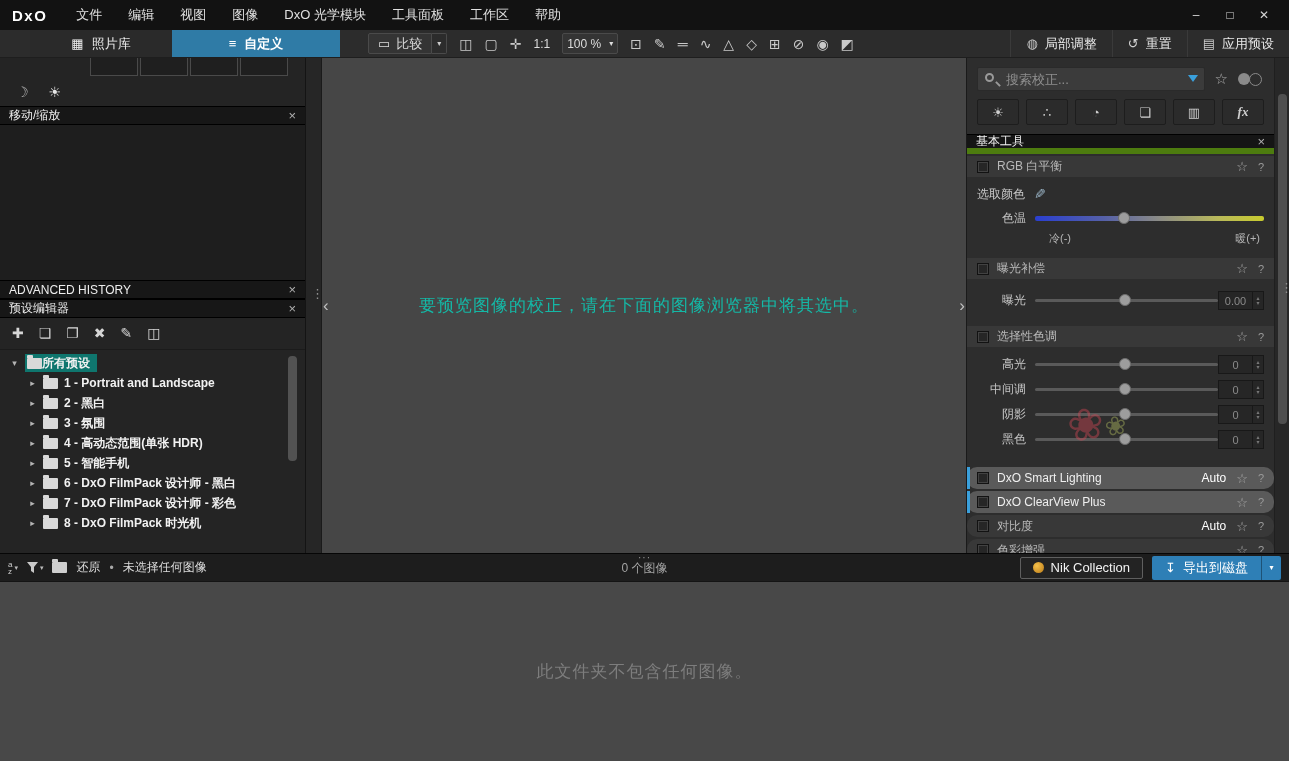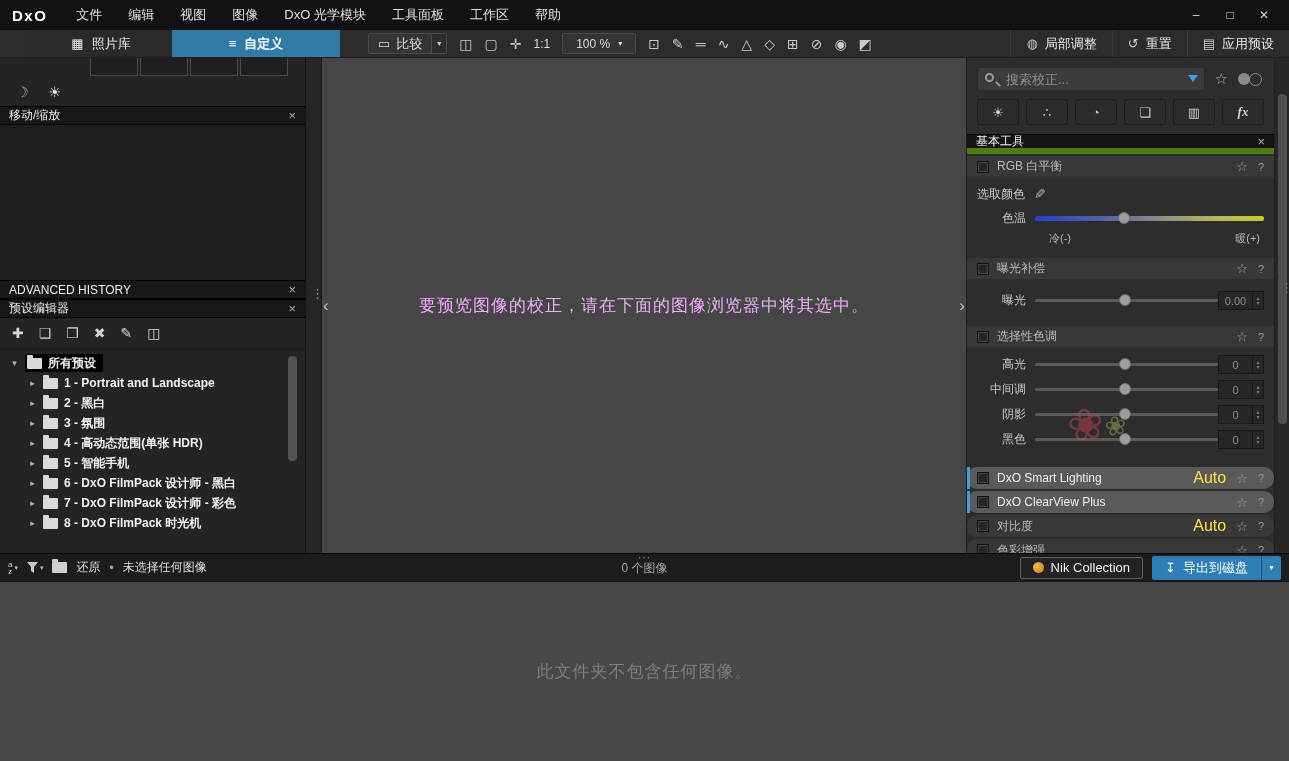--- a/index.html
+++ b/index.html
@@ -19,21 +19,21 @@
   .ws-tab { display:flex; align-items:center; justify-content:center; gap:8px; font-size:13px; color:#eee; }
   .ws-tab.photolib { margin-left:30px; width:142px; background:#2a2a2a; }
   .ws-tab.customize { width:168px; background:#2f7ba6; color:#fff; font-weight:bold; margin-right:18px; }
   .ws-tab .icon { font-size:13px; }
   .tb-mid { display:flex; align-items:center; gap:12px; padding:0 10px; color:#c9c9c9; font-size:14px; }
   .tb-btn { display:flex; align-items:center; gap:6px; border:1px solid #4a4a4a; background:#343434;
     height:21px; padding:0 9px; border-radius:2px 0 0 2px; font-size:13px; color:#ddd; }
   .tb-caretbox { border:1px solid #4a4a4a; border-left:none; height:21px; width:15px; display:flex;
     align-items:center; justify-content:center; border-radius:0 2px 2px 0; font-size:8px; color:#ccc; margin-left:-12px; }
   .zoom-box { display:flex; align-items:center; gap:8px; border:1px solid #4a4a4a; background:#343434;
-    height:21px; padding:0 13px; border-radius:2px; font-size:12px; color:#ddd; }
+    height:21px; padding:0 4px; border-radius:2px; font-size:12px; color:#ddd; }
   .zoom-box .c { font-size:8px; }
   .ratio { font-size:12px; color:#ddd; }
   .tb-ico { cursor:default; }
   .tb-right { margin-left:auto; display:flex; align-items:stretch; }
   .tb-action { display:flex; align-items:center; gap:7px; padding:0 15px; border-left:1px solid #3a3a3a;
     font-size:13px; color:#e8e8e8; }
   .tb-action .icon { font-size:13px; color:#cfcfcf; }
 
   
   .main { display:flex; height:495px; }
@@ -51,28 +51,28 @@
   .preset-tools { display:flex; align-items:center; gap:15px; padding:7px 12px 8px; color:#d6d6d6;
     font-size:14px; border-bottom:1px solid #1b1b1b; }
   .tree { flex:1; position:relative; padding-top:3px; overflow:hidden; }
   .tree-row { display:flex; align-items:center; height:20px; padding-left:10px; gap:6px; font-size:12px;
     font-weight:bold; color:#f2f2f2; }
   .tree-row.child { padding-left:28px; }
   .tree-row .arrow { color:#b5b5b5; font-size:9px; width:9px; text-align:center; font-weight:normal; }
   .folder { width:15px; height:11px; background:#d9d9d9; border-radius:1px; position:relative; flex:none; }
   .folder::before { content:''; position:absolute; top:-3px; left:0; width:6px; height:3px;
     background:#d9d9d9; border-radius:1px 1px 0 0; }
-  .sel { background:#000000; display:flex; align-items:center; gap:6px; padding:0 7px 0 2px; height:18px; }
+  .sel { background:#0f766e; display:flex; align-items:center; gap:0; padding:0 7px 0 2px; height:18px; }
   .tree-scroll { position:absolute; right:8px; top:6px; width:9px; height:105px; background:#525252; border-radius:4px; }
 
   .vsplit { width:17px; background:#262626; border-left:1px solid #141414; border-right:1px solid #1a1a1a; position:relative; }
   .vsplit .dots { position:absolute; top:228px; left:5px; color:#8f8f8f; font-size:13px; }
 
   .center { flex:1; background:#464646; position:relative; display:flex; align-items:center; justify-content:center; }
-  .center-hint { color:#f0abfc; font-size:17px; letter-spacing:1px; }
+  .center-hint { color:#14b8a6; font-size:17px; letter-spacing:1px; }
   .collapse-left { position:absolute; left:1px; top:238px; color:#c0c0c0; font-size:17px; }
   .collapse-right { position:absolute; right:1px; top:238px; color:#c0c0c0; font-size:17px; }
 
   .right-panel { width:308px; background:#2d2d2d; border-left:1px solid #1a1a1a; display:flex;
     flex-direction:column; overflow:hidden; }
   .search-row { display:flex; align-items:center; gap:10px; padding:9px 8px 7px 10px; }
   .search-wrap { flex:1; position:relative; }
   .search-input { width:100%; height:24px; background:#3b3b3b; border:1px solid #2a2a2a; border-radius:2px;
     color:#c4b5fd; font-size:13px; padding:0 22px 0 28px; outline:none;
     font-family:"Liberation Sans","DejaVu Sans",sans-serif; }
@@ -99,21 +99,21 @@
   .rp-scroll { flex:1; position:relative; overflow:hidden; background:#2d2d2d; }
   .subpanel-header, .tool-row { height:21px; margin-top:2px; background:#383838; display:flex;
     align-items:center; gap:8px; padding:0 10px; font-size:12px; color:#b9b9b9; position:relative; }
   .tool-row { height:22px;border-radius:10px; }
   .tool-row.highlight { background:#5a5a5a; color:#efefef; }
   .tool-row.highlight::before { content:''; position:absolute; left:0; top:0; bottom:0; width:3px; background:#3aa0dc; }
   .checkbox { width:12px; height:12px; background:#262626; border:1px solid #121212;
     box-shadow:0 0 0 1px #424242 inset; flex:none; }
   .row-right { margin-left:auto; display:flex; align-items:center; gap:10px; }
   .help { color:#9a9a9a; font-size:11px; }
-  .mode { color:#fde047; font-size:16px; }
+  .mode { color:#ffffff; font-size:12px; }
   .panel-body { padding:5px 10px 6px; }
   .pick-row { display:flex; align-items:center; gap:9px; height:24px; font-size:12px; color:#c9c9c9; }
   .dropper { color:#9ab4c6; font-size:14px; display:inline-block; transform:scaleX(-1); }
   .slider-row { display:flex; align-items:center; height:25px; }
   .slider-label { width:58px; text-align:right; font-size:12px; color:#c4c4c4; padding-right:9px; flex:none; }
   .slider { flex:1; position:relative; height:13px; }
   .slider .track { position:absolute; top:5px; left:0; right:0; height:3px; background:#5a5a5a; border-radius:2px; }
   .slider .track.temp { top:4px; height:5px;
     background:linear-gradient(to right,#2a3fd0 0%,#5560a8 30%,#8d8d85 55%,#b9b95a 80%,#c8cb2e 100%); }
   .slider .handle { position:absolute; top:0; width:12px; height:12px; border-radius:50%;

